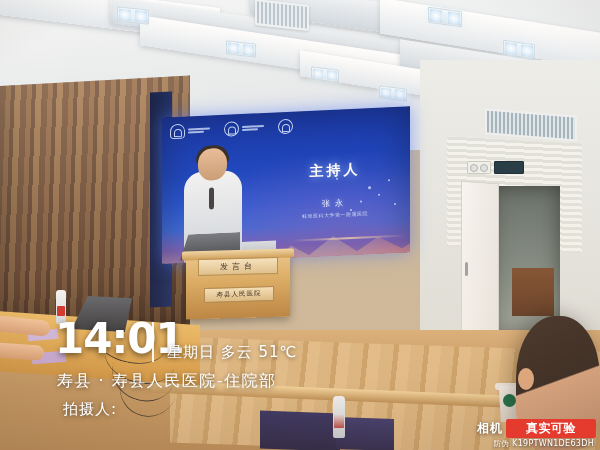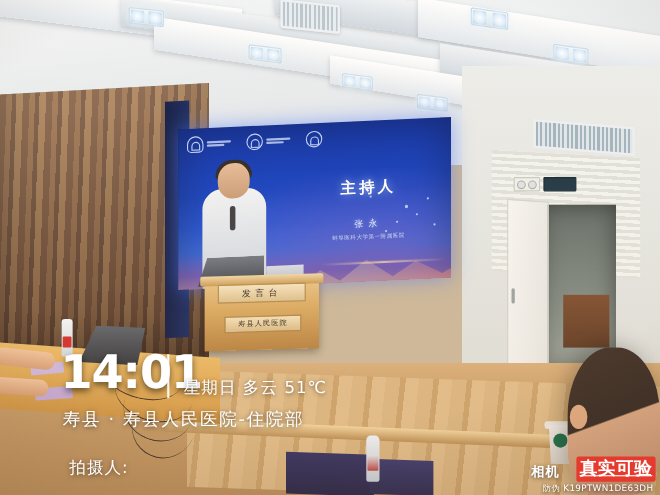--- a/index.html
+++ b/index.html
@@ -359,42 +359,42 @@
     position:absolute;left:167px;top:343px;
     font-size:15px;color:#ffffff;letter-spacing:1px;
     text-shadow:0 1px 4px rgba(0,0,0,.55);
   }
   #wm-location{
     position:absolute;left:57px;top:371px;
     font-size:16px;color:#ffffff;letter-spacing:1.5px;
     text-shadow:0 1px 5px rgba(0,0,0,.6);
   }
   #wm-shooter{
-    position:absolute;left:63px;top:416px;
+    position:absolute;left:63px;top:400px;
     font-size:15px;color:#ffffff;letter-spacing:1px;
     text-shadow:0 1px 5px rgba(0,0,0,.6);
   }
   #wm-brand{
     position:absolute;right:4px;bottom:26px;
     display:flex;align-items:flex-end;gap:4px;
   }
   #wm-brand-main{
     font-size:17px;font-weight:bold;color:#ffffff;letter-spacing:2px;
     text-shadow:0 1px 5px rgba(0,0,0,.6);
   }
   #wm-brand-row{
-    position:absolute;right:4px;bottom:12px;display:flex;align-items:flex-end;gap:15px;
+    position:absolute;right:4px;bottom:12px;display:flex;align-items:center;gap:3px;
   }
   #wm-brand-sub{
     font-size:12px;font-weight:bold;color:#ffffff;letter-spacing:1px;
     text-shadow:0 1px 4px rgba(0,0,0,.6);
   }
   #wm-verify{
-    font-size:16px;font-weight:bold;color:#ffffff;
-    background:#e53b2f;border-radius:2px;padding:1px 3px;letter-spacing:.5px;text-decoration:underline;
+    font-size:12px;font-weight:bold;color:#ffffff;
+    background:#e53b2f;border-radius:2px;padding:1px 20px;letter-spacing:.5px;
   }
   #wm-serial{
     position:absolute;right:6px;bottom:1px;
     font-size:8px;color:#ffffff;letter-spacing:.3px;
     text-shadow:0 1px 3px rgba(0,0,0,.7);
     display:flex;align-items:flex-start;gap:3px;
   }
   #wm-serial .lbl{font-size:7.5px;opacity:.95;}
 </style>
 </head>

